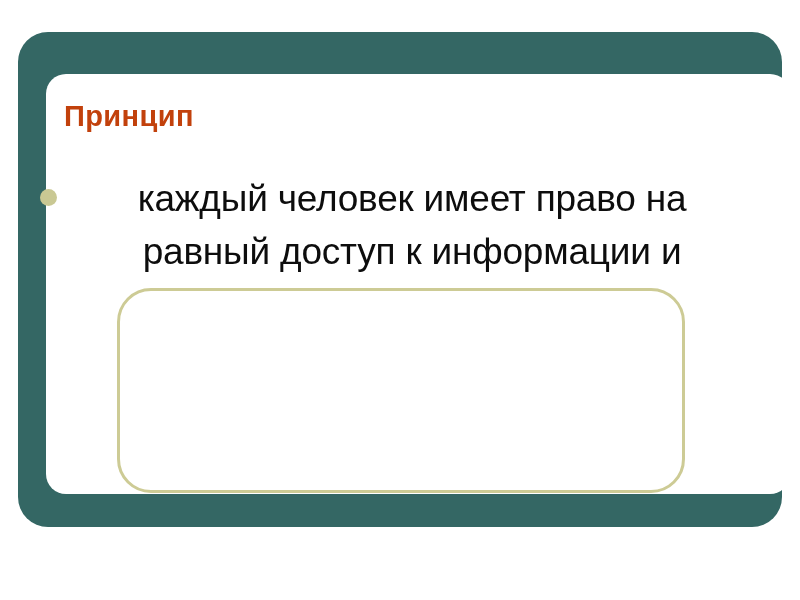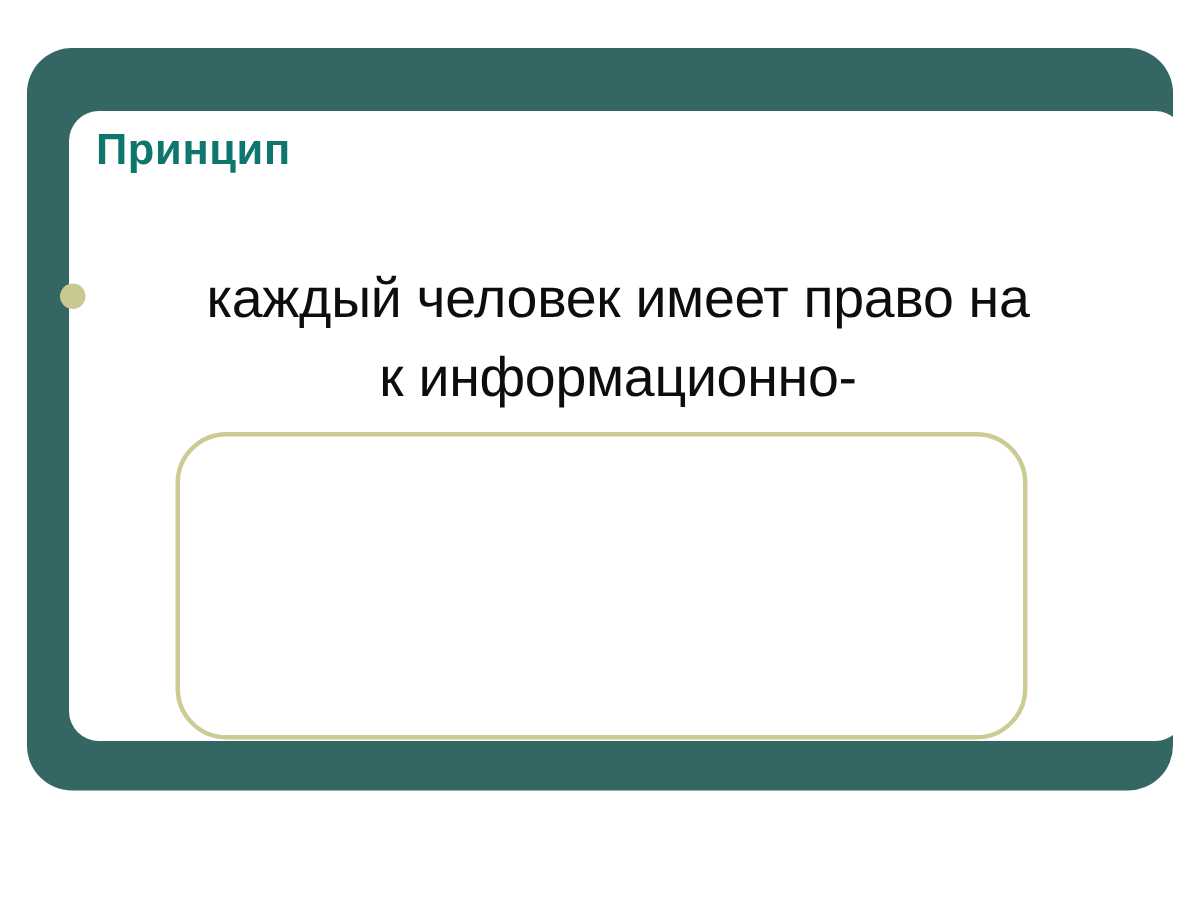--- a/index.html
+++ b/index.html
@@ -50,24 +50,24 @@
     position: absolute;
     left: 0;
     top: 0;
     width: 800px;
     height: 600px;
   }
 
   #title {
     position: absolute;
     left: 64px;
-    top: 84px;
+    top: 100px;
     font-size: 29px;
     font-weight: bold;
-    color: #0f766e;
+    color: #c2410c;
     letter-spacing: 0.4px;
     white-space: nowrap;
   }
 
   #body-block {
     position: absolute;
     left: 36px;
     top: 172px;
     width: 720px;
     text-align: center;
@@ -125,20 +125,21 @@
 
   <div id="content">
 
     <div id="title">Принцип</div>
 
     <div id="body-block">
       <div class="bullet-row">
         <span class="bullet-dot"></span>
         <div class="bullet-text">
           <span class="ln">каждый человек имеет право на</span>
+          <span class="ln">равный доступ к информации и</span>
           <span class="ln">к информационно-</span>
           <span class="ln">коммуникационным сетям</span>
         </div>
       </div>
     </div>
 
     <div id="callout-box"></div>
 
   </div>
 </div>

